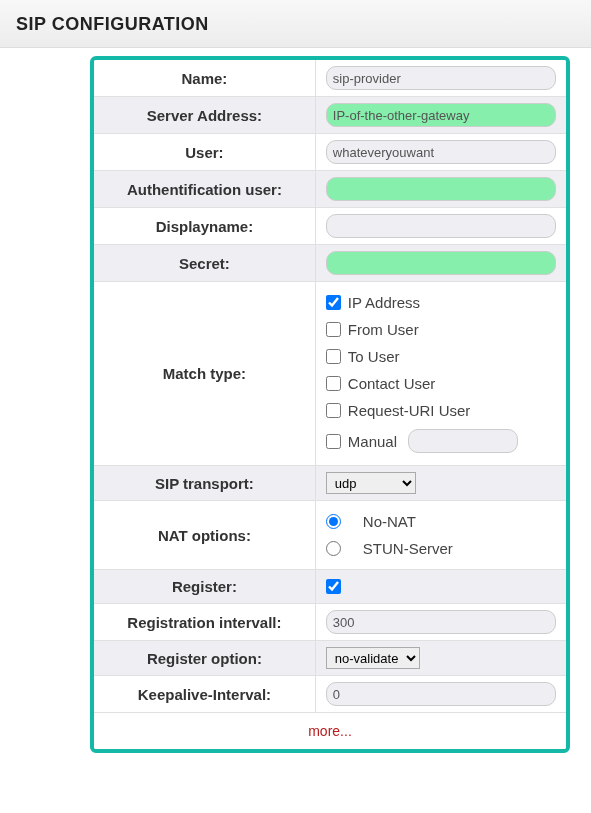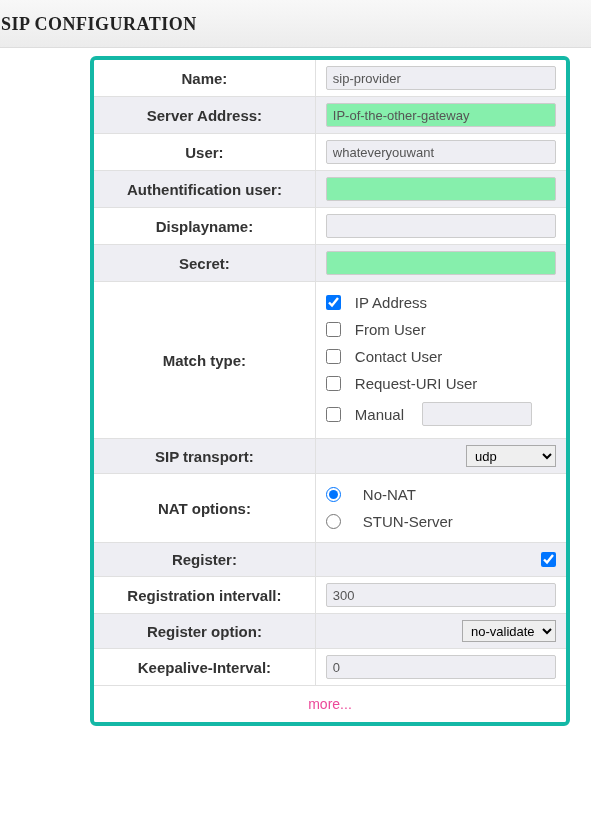--- a/index.html
+++ b/index.html
@@ -6,22 +6,21 @@
 body {
   font-family: Arial, Helvetica, sans-serif;
   font-size: 14px;
   color: #333;
   background: #fff;
   width: 591px;
 }
 .header {
   background: linear-gradient(to bottom, #f8f8f8, #ececec);
   border-bottom: 1px solid #ddd;
-  padding: 14px 18px 12px 1px;
-  font-family: Liberation Serif, serif;
+  padding: 14px 18px 12px 16px;
 }
 .header h1 {
   font-size: 18px;
   font-weight: bold;
   letter-spacing: 0.5px;
   color: #222;
 }
 .panel {
   margin: 8px 18px 18px 90px;
   border: 4px solid #14b8a6;
@@ -47,45 +46,45 @@
   display: flex;
   align-items: center;
   justify-content: center;
 }
 .value-cell {
   width: 53%;
   padding: 6px 10px;
   display: flex;
   align-items: center;
 }
-.value-cell.center { justify-content: flex-end; }
+.value-cell.center { justify-content: flex-start; }
 .value-cell input[type="text"] {
   width: 100%;
   padding: 4px 6px;
   font-size: 13px;
   color: #555;
   background: #eeeef3;
   border: 1px solid #ccc;
-  border-radius: 2px;
+  border-radius: 10px;
   height: 24px;
 }
 .row.grey .value-cell input[type="text"] {
   background: #86efac;
 }
 .checkbox-list {
   display: flex;
   flex-direction: column;
   gap: 10px;
   padding: 6px 0;
   width: 100%;
 }
 .checkbox-item {
   display: flex;
   align-items: center;
-  gap: 14px;
+  gap: 7px;
   font-size: 15px;
   color: #444;
 }
 .checkbox-item input[type="checkbox"] {
   width: 15px;
   height: 15px;
 }
 .manual-input {
   width: 110px !important;
   margin-left: 4px;
@@ -119,21 +118,21 @@
 .single-check {
   width: 15px;
   height: 15px;
 }
 .more-row {
   text-align: center;
   padding: 10px 0;
   background: #fff;
 }
 .more-link {
-  color: #ec4899;
+  color: #b91c1c;
   font-size: 14px;
   cursor: pointer;
 }
 </style>
 </head>
 <body>
 
 <div class="header">
   <h1>SIP CONFIGURATION</h1>
 </div>
@@ -186,20 +185,24 @@
     <div class="label-cell">Match type:</div>
     <div class="value-cell">
       <div class="checkbox-list">
         <label class="checkbox-item">
           <input type="checkbox" checked="" style="">
           <span>IP Address</span>
         </label>
         <label class="checkbox-item">
           <input type="checkbox" style="">
           <span>From User</span>
+        </label>
+        <label class="checkbox-item">
+          <input type="checkbox" style="">
+          <span>To User</span>
         </label>
         <label class="checkbox-item">
           <input type="checkbox" style="">
           <span>Contact User</span>
         </label>
         <label class="checkbox-item">
           <input type="checkbox" style="">
           <span>Request-URI User</span>
         </label>
         <label class="checkbox-item">

